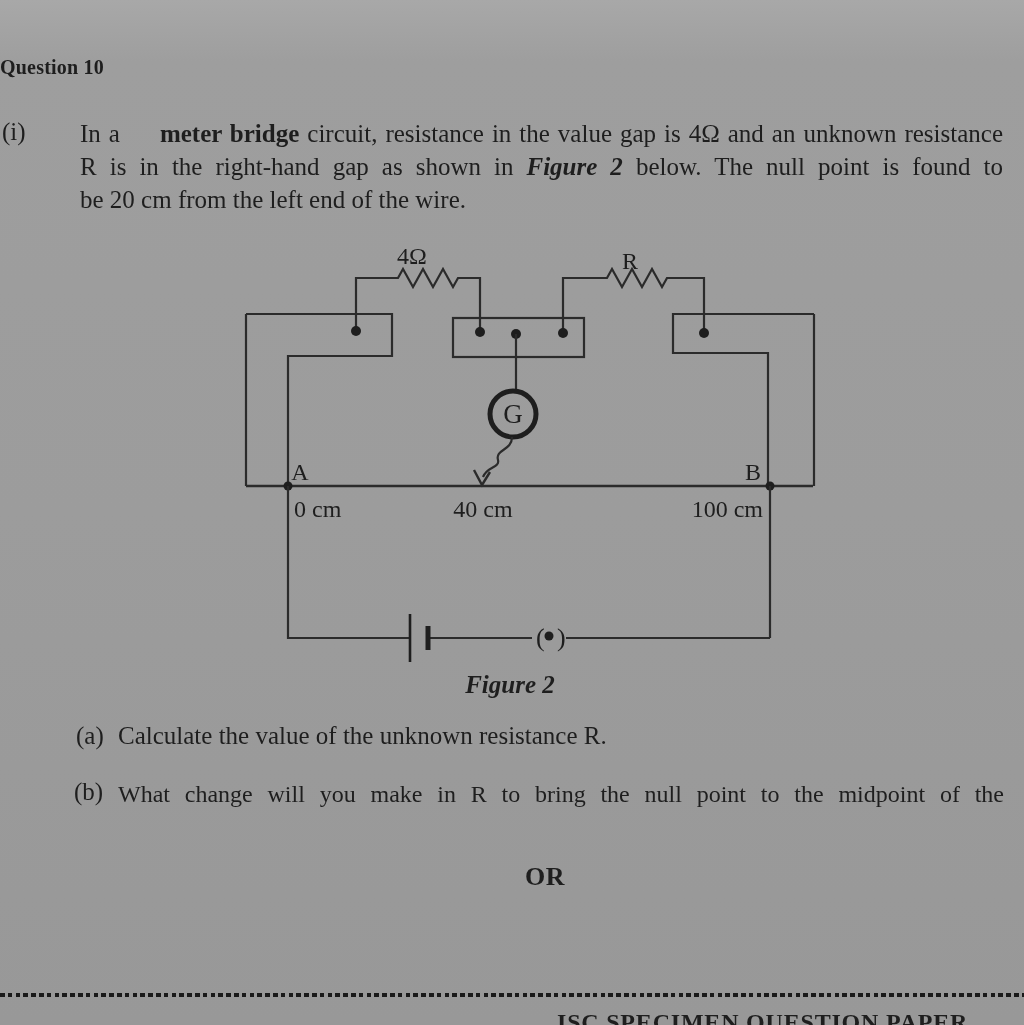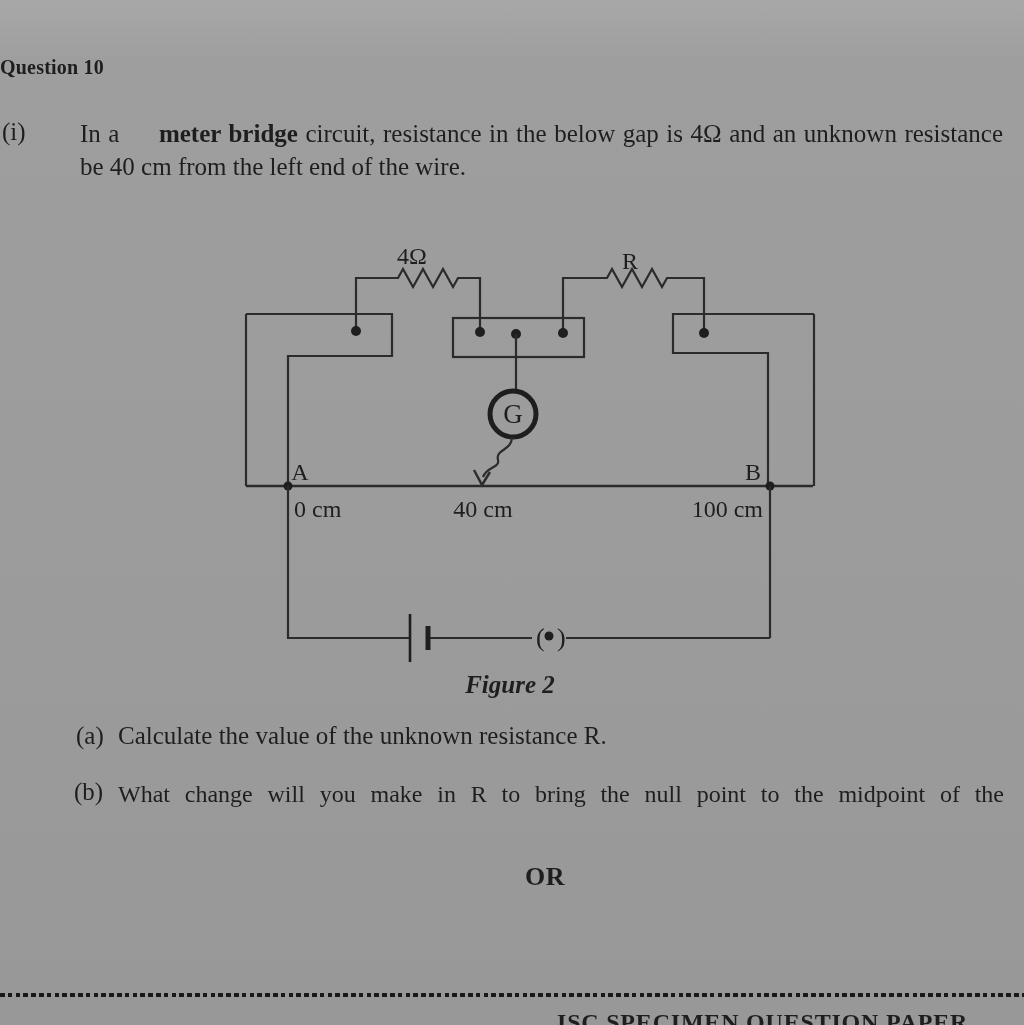--- a/index.html
+++ b/index.html
@@ -34,22 +34,23 @@
 </head>
 <body>
 
 <div class="page">
 
   <div class="abs qtitle">Question 10</div>
 
   <div class="abs part-label">(i)</div>
 
   <div class="abs intro">
-    <div class="jline"><span>In a </span><span class="b">meter bridge</span><span> circuit, resistance in the below gap is 4Ω and an unknown resistance</span></div>
-    <div>be 40 cm from the left end of the wire.</div>
+    <div class="jline"><span>In a </span><span class="b">meter bridge</span><span> circuit, resistance in the value gap is 4Ω and an unknown resistance</span></div>
+    <div class="jline"><span>R is in the right-hand gap as shown in </span><span class="bi">Figure 2</span><span> below.  The null point is found to</span></div>
+    <div>be 20 cm from the left end of the wire.</div>
   </div>
 
   <svg class="abs" style="left:236px;top:240px;" width="588" height="470" viewBox="236 240 588 470">
 
     <path d="M246,314 H392 V356 H288 V486 M246,314 V486" fill="none" stroke="#2b2b2b" stroke-width="2.2"></path>
 
     <path d="M814,314 H673 V353 H768 V486 M814,314 V486" fill="none" stroke="#2b2b2b" stroke-width="2.2"></path>
 
     <rect x="453" y="318" width="131" height="39" fill="none" stroke="#2b2b2b" stroke-width="2.2"></rect>
 

